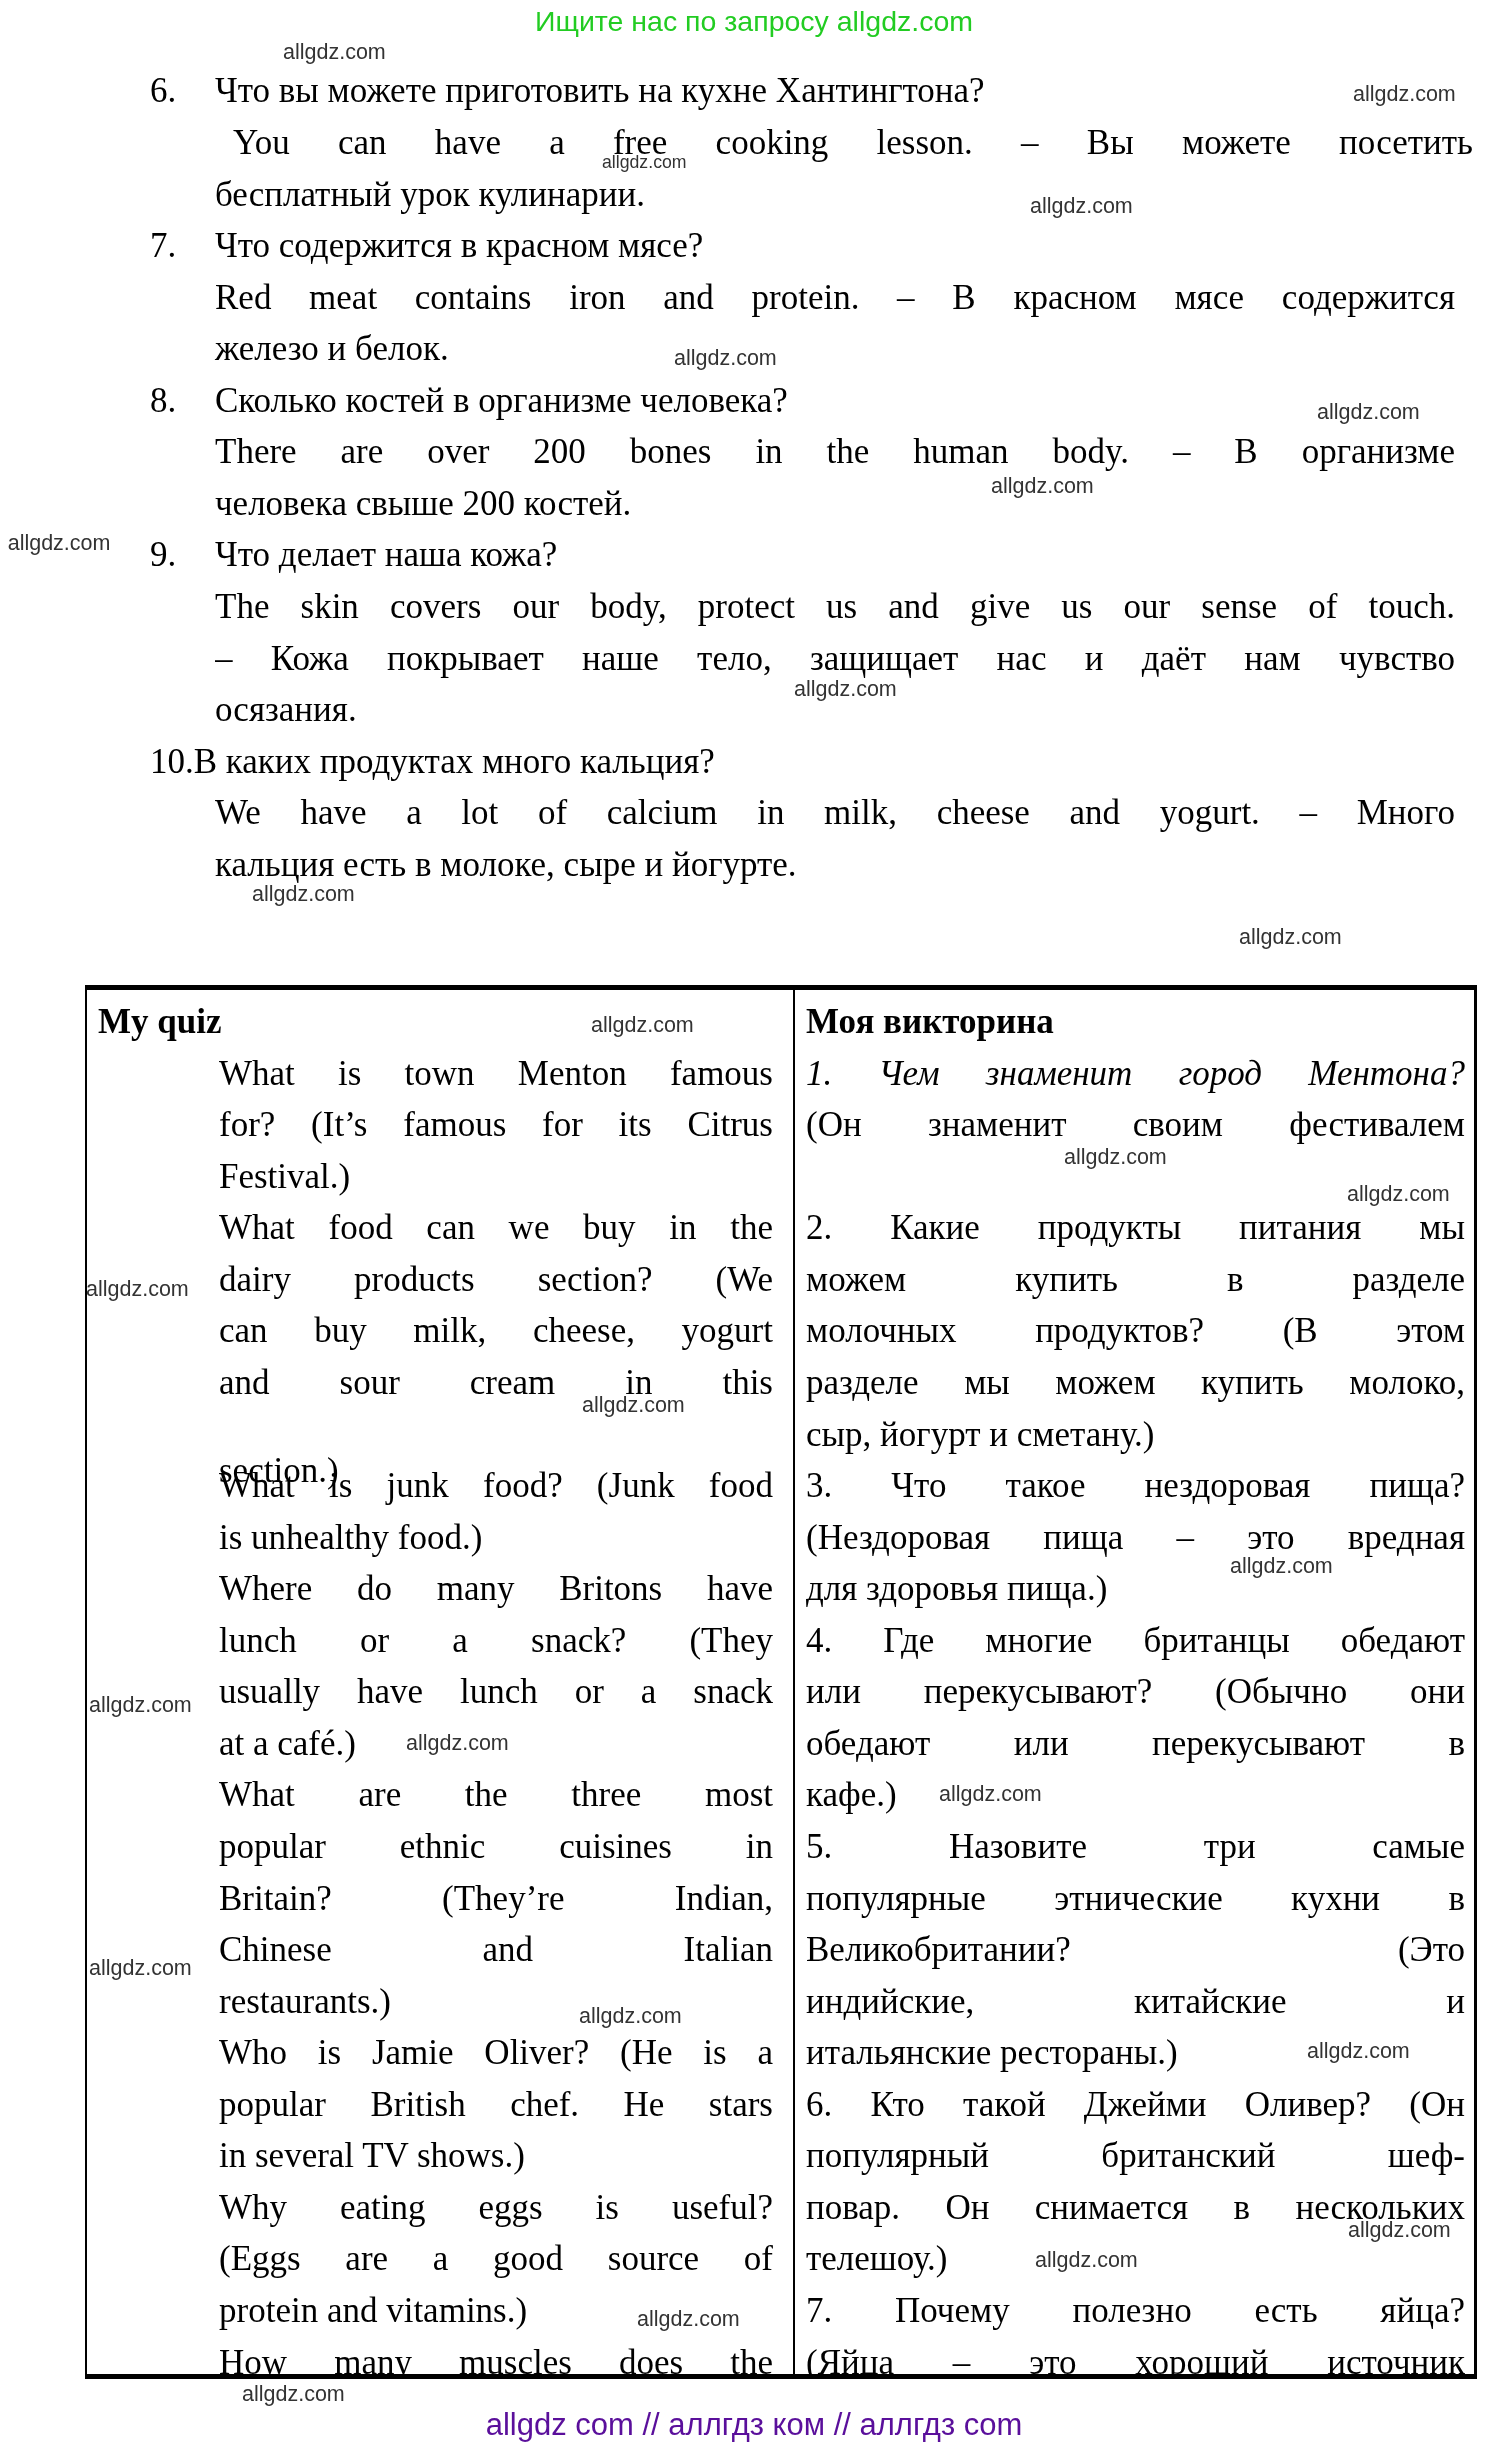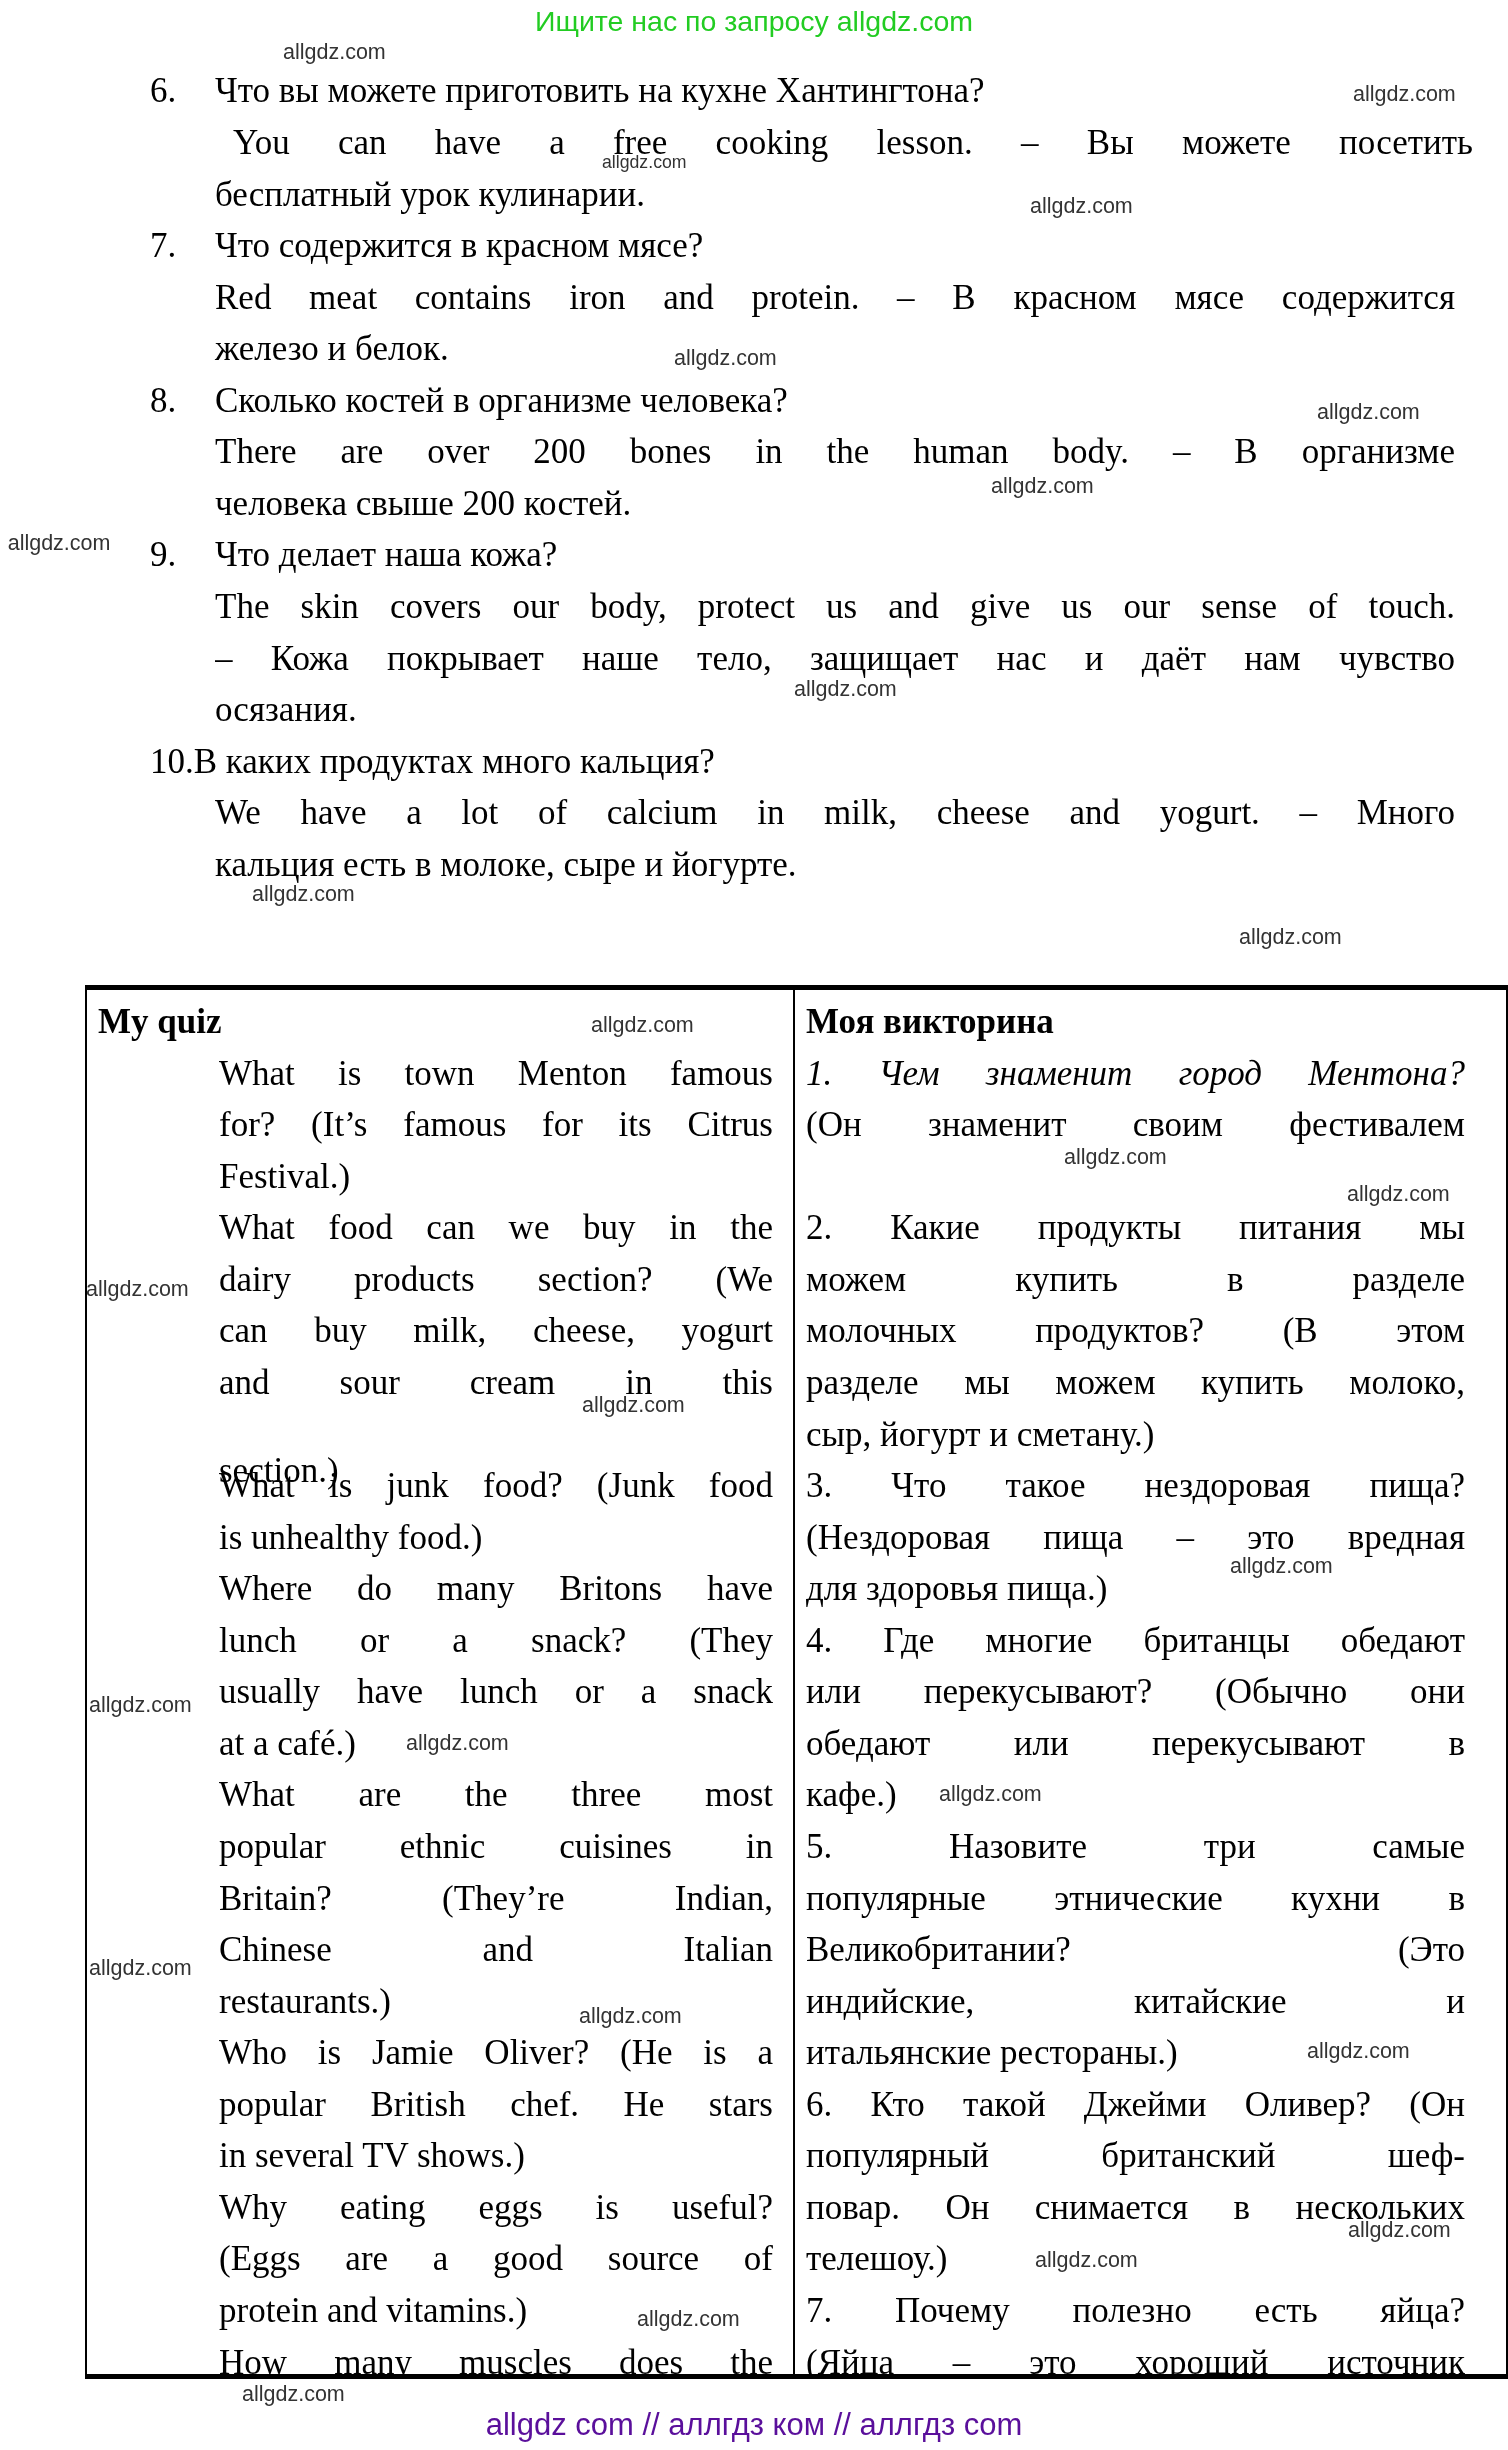--- a/index.html
+++ b/index.html
@@ -9,21 +9,21 @@
        font-family:"Liberation Sans",sans-serif;font-size:28.5px;font-weight:500;}
   .ftr{position:absolute;top:2407px;left:0;width:1508px;text-align:center;
        font-family:"Liberation Sans",sans-serif;font-size:31px;}
   .bline{position:absolute;left:215px;width:1240px;height:52px;line-height:52px;
          font-size:35px;white-space:nowrap;}
   .bline.just{white-space:normal;text-align:justify;text-align-last:justify;overflow:hidden;}
   .bline .num{position:absolute;left:-65px;}
   .bline.glued{left:150px;width:auto;}
   .qtable{position:absolute;left:85px;top:985px;width:1387px;height:1384px;
           border-top:5.4px solid #000;border-bottom:5.4px solid #000;
-          border-left:2.3px solid #000;border-right:3.1px solid #000;overflow:hidden;padding-left:32px;}
+          border-left:2.3px solid #000;border-right:3.1px solid #000;overflow:hidden;}
   .vdiv{position:absolute;left:706px;top:0;width:2.3px;height:100%;background:#000;}
   .cell{position:absolute;top:0;height:100%;}
   .cellL{left:132px;width:554px;}
   .cellR{left:719px;width:659px;}
   .tline{position:absolute;height:52px;line-height:52px;font-size:35px;white-space:nowrap;width:100%;}
   .tline.just{white-space:normal;text-align:justify;text-align-last:justify;overflow:hidden;}
   .thead{font-weight:bold;font-size:35px;}
   .theadL{left:-121px;width:675px;}
   .wm{position:absolute;font-family:"Liberation Sans",sans-serif;font-size:21.5px;
       color:#333333;white-space:nowrap;}

